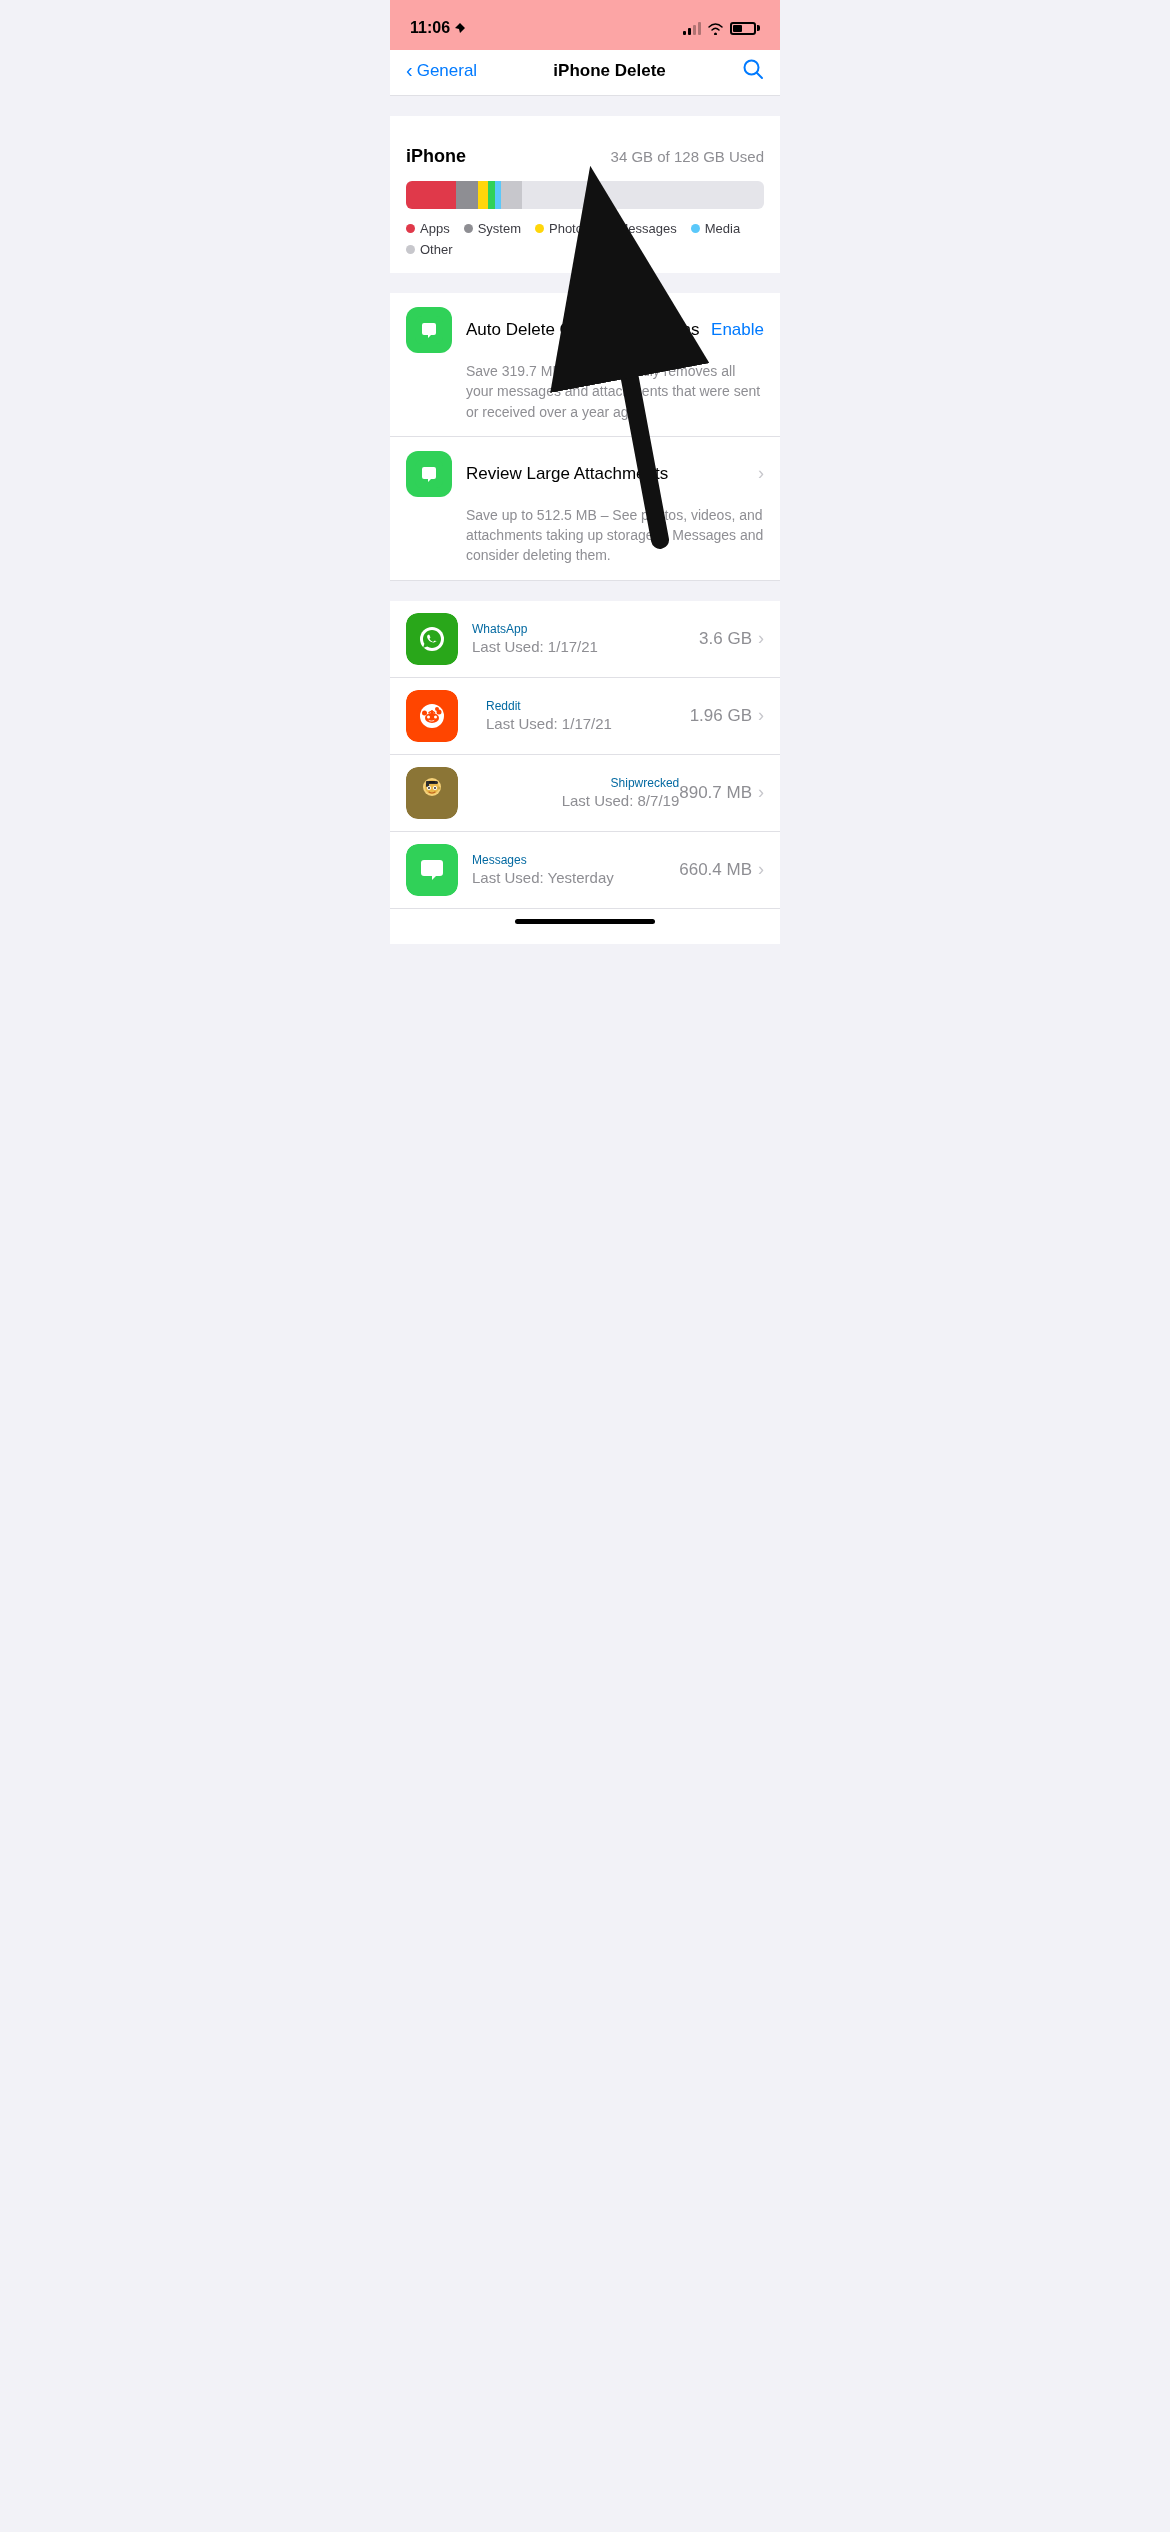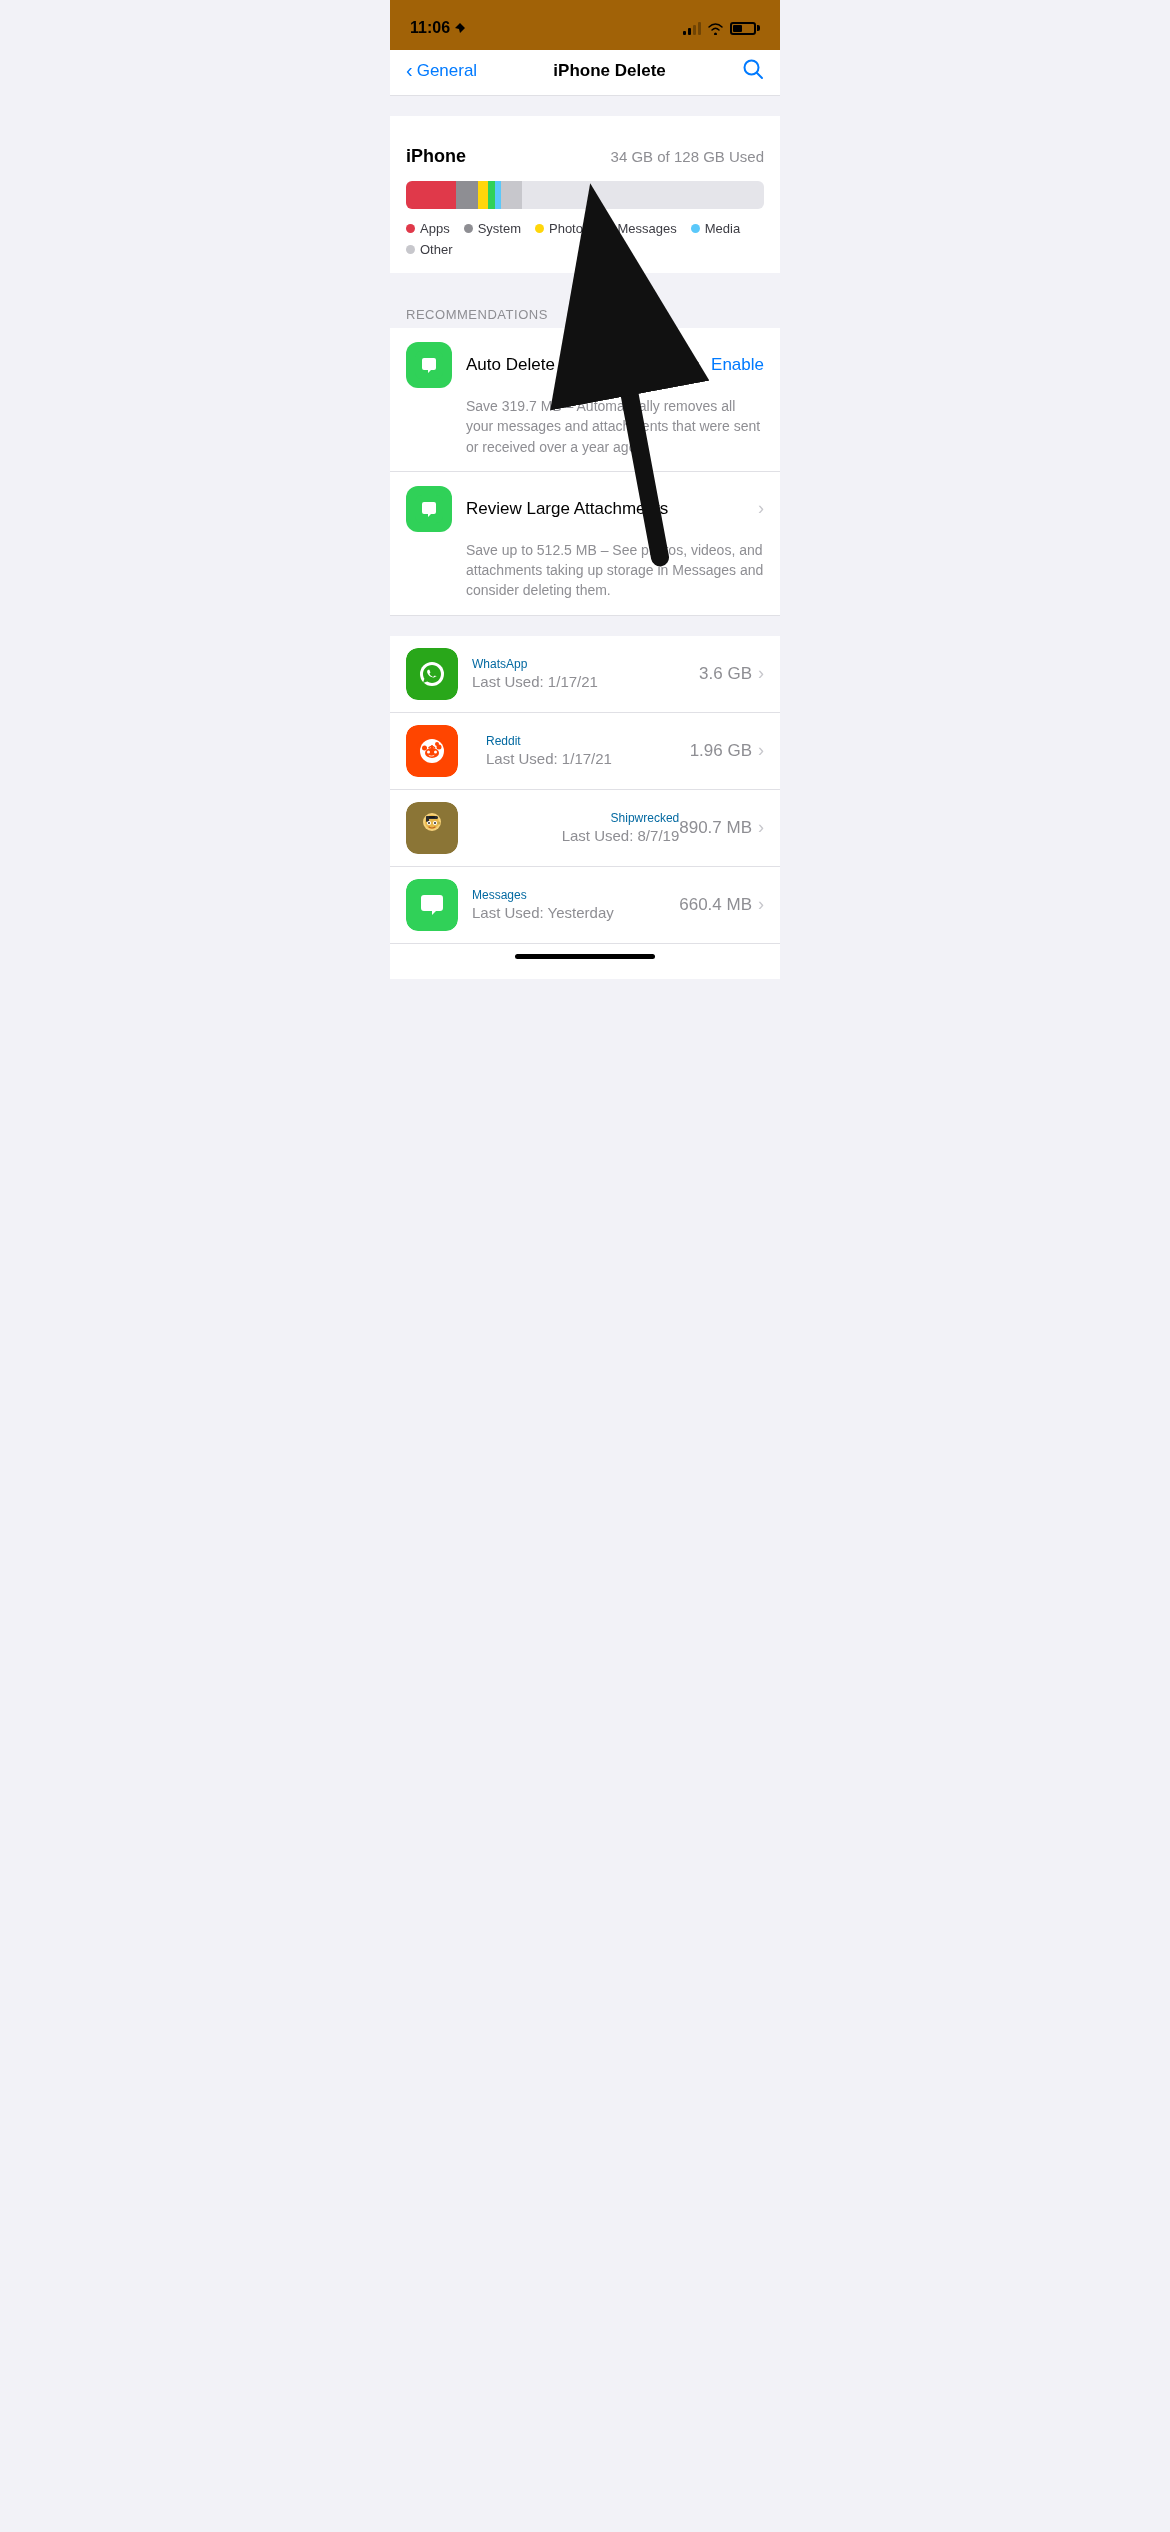--- a/index.html
+++ b/index.html
@@ -7,21 +7,21 @@
     body {
       background: #f2f2f7;
       font-family: -apple-system, 'SF Pro Display', 'Helvetica Neue', Arial, sans-serif;
       width: 390px;
       margin: 0 auto;
       overflow-x: hidden;
     }
 
     
     .status-bar {
-      background: #a16207;
+      background: #fca5a5;
       display: flex;
       justify-content: space-between;
       align-items: center;
       padding: 14px 20px 8px;
       height: 50px;
     }
     .status-time {
       font-size: 16px;
       font-weight: 600;
       color: #000;
@@ -398,21 +398,20 @@
         </div>
         <div class="legend-item">
           <span class="legend-dot" style="background: rgb(199, 199, 204);"></span>
           <span>Other</span>
         </div>
       </div>
   </div>
 
   <div class="spacer"></div>
 
-  <div class="section-header">RECOMMENDATIONS</div>
 
   <div class="app-list">
 
     <div class="recommendation-card">
       <div class="rec-top">
         <div class="rec-icon">
           <svg viewBox="0 0 28 28" fill="none">
             <rect width="28" height="28" rx="7" fill="#30d158"></rect>
             <path d="M7 9a2 2 0 012-2h10a2 2 0 012 2v8a2 2 0 01-2 2h-3l-3 3v-3H9a2 2 0 01-2-2V9z" fill="white"></path>
           </svg>

